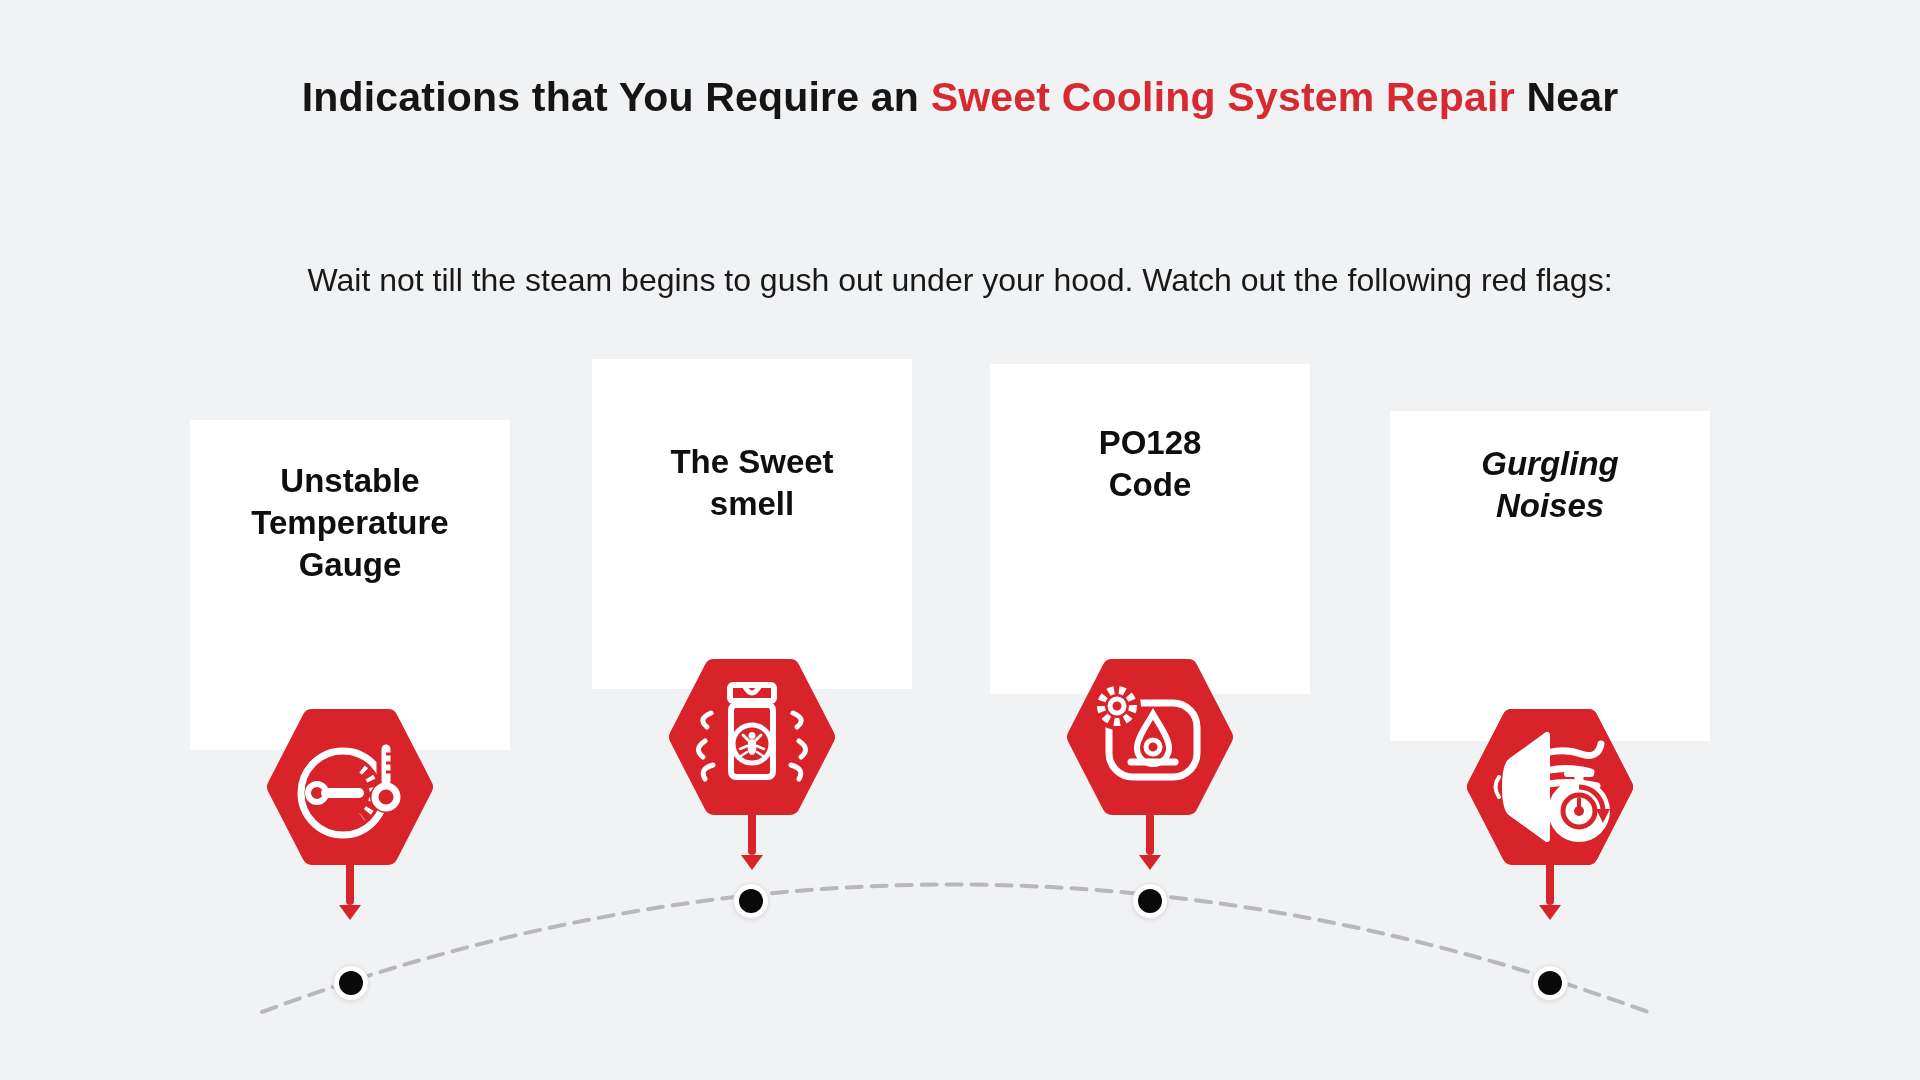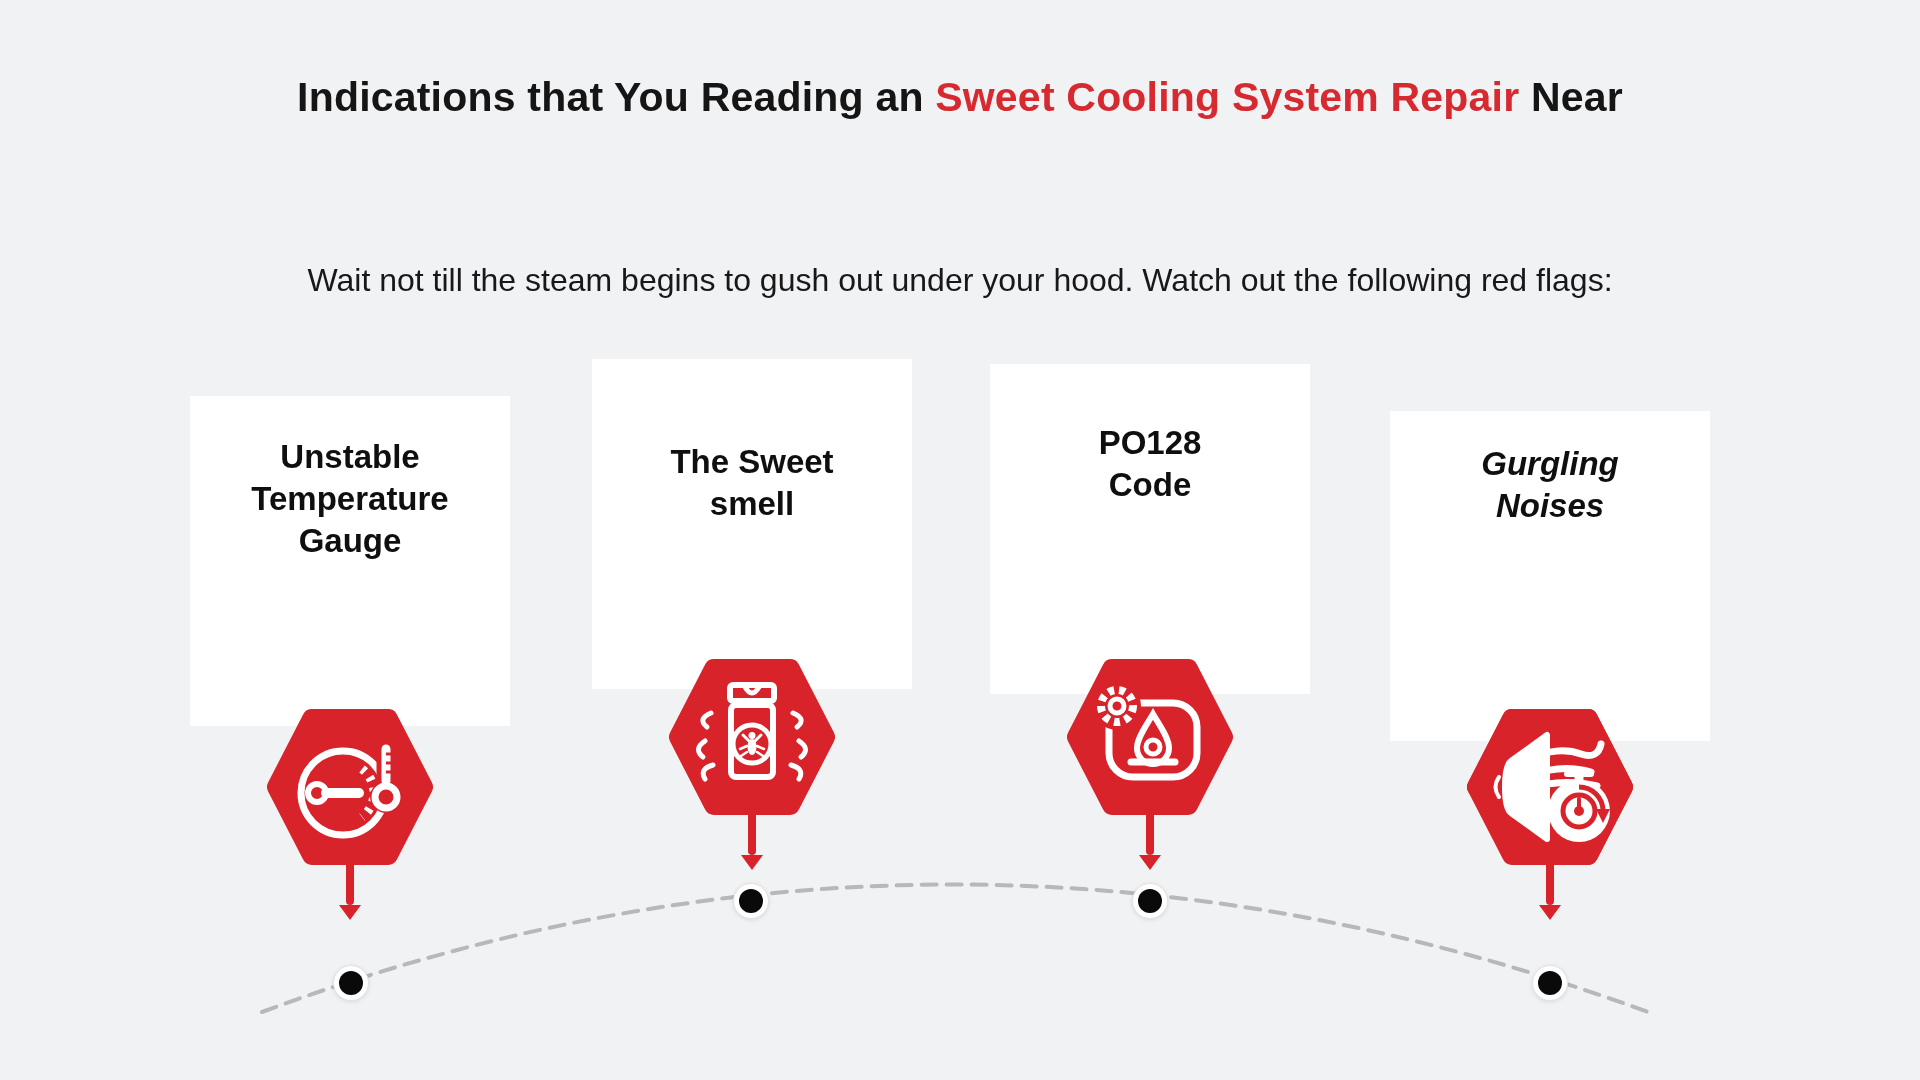--- a/index.html
+++ b/index.html
@@ -45,21 +45,21 @@
     text-align:center;
     z-index:1;
   }
   .card-label{
     display:inline-block;
     font-size:33px;
     font-weight:700;
     line-height:1.27;
     color:#0f0f0f;
   }
-  .card.c1{left:190px;top:396px;text-align:center;}
+  .card.c1{left:190px;top:420px;text-align:center;}
   .card.c2{left:592px;top:359px;}
   .card.c3{left:990px;top:364px;}
   .card.c4{left:1390px;top:411px;}
   .card.c1 .card-label{padding-top:40px;max-width:240px;}
   .card.c2 .card-label{padding-top:82px;max-width:205px;}
   .card.c3 .card-label{padding-top:58px;max-width:170px;}
   .card.c4 .card-label{padding-top:32px;max-width:210px;font-style:italic;}
   
   .hex{
     position:absolute;
@@ -117,21 +117,21 @@
   .dot.d2{left:733px;top:883px;}
   .dot.d3{left:1132px;top:883px;}
   .dot.d4{left:1532px;top:965px;}
 </style>
 </head>
 <body>
 
 <div class="canvas">
 
   <h1 class="title">
-    <span class="line"><span>Indications that You Reading an </span><span class="red">Sweet Cooling System Repair</span><span> Near</span></span>
+    <span class="line"><span>Indications that You Require an </span><span class="red">Sweet Cooling System Repair</span><span> Near</span></span>
   </h1>
 
   <p class="subtitle">Wait not till the steam begins to gush out under your hood. Watch out the following red flags:</p>
 
   <div class="card c1">
     <span class="card-label">Unstable Temperature Gauge</span>
   </div>
   <div class="card c2">
     <span class="card-label">The Sweet smell</span>
   </div>

